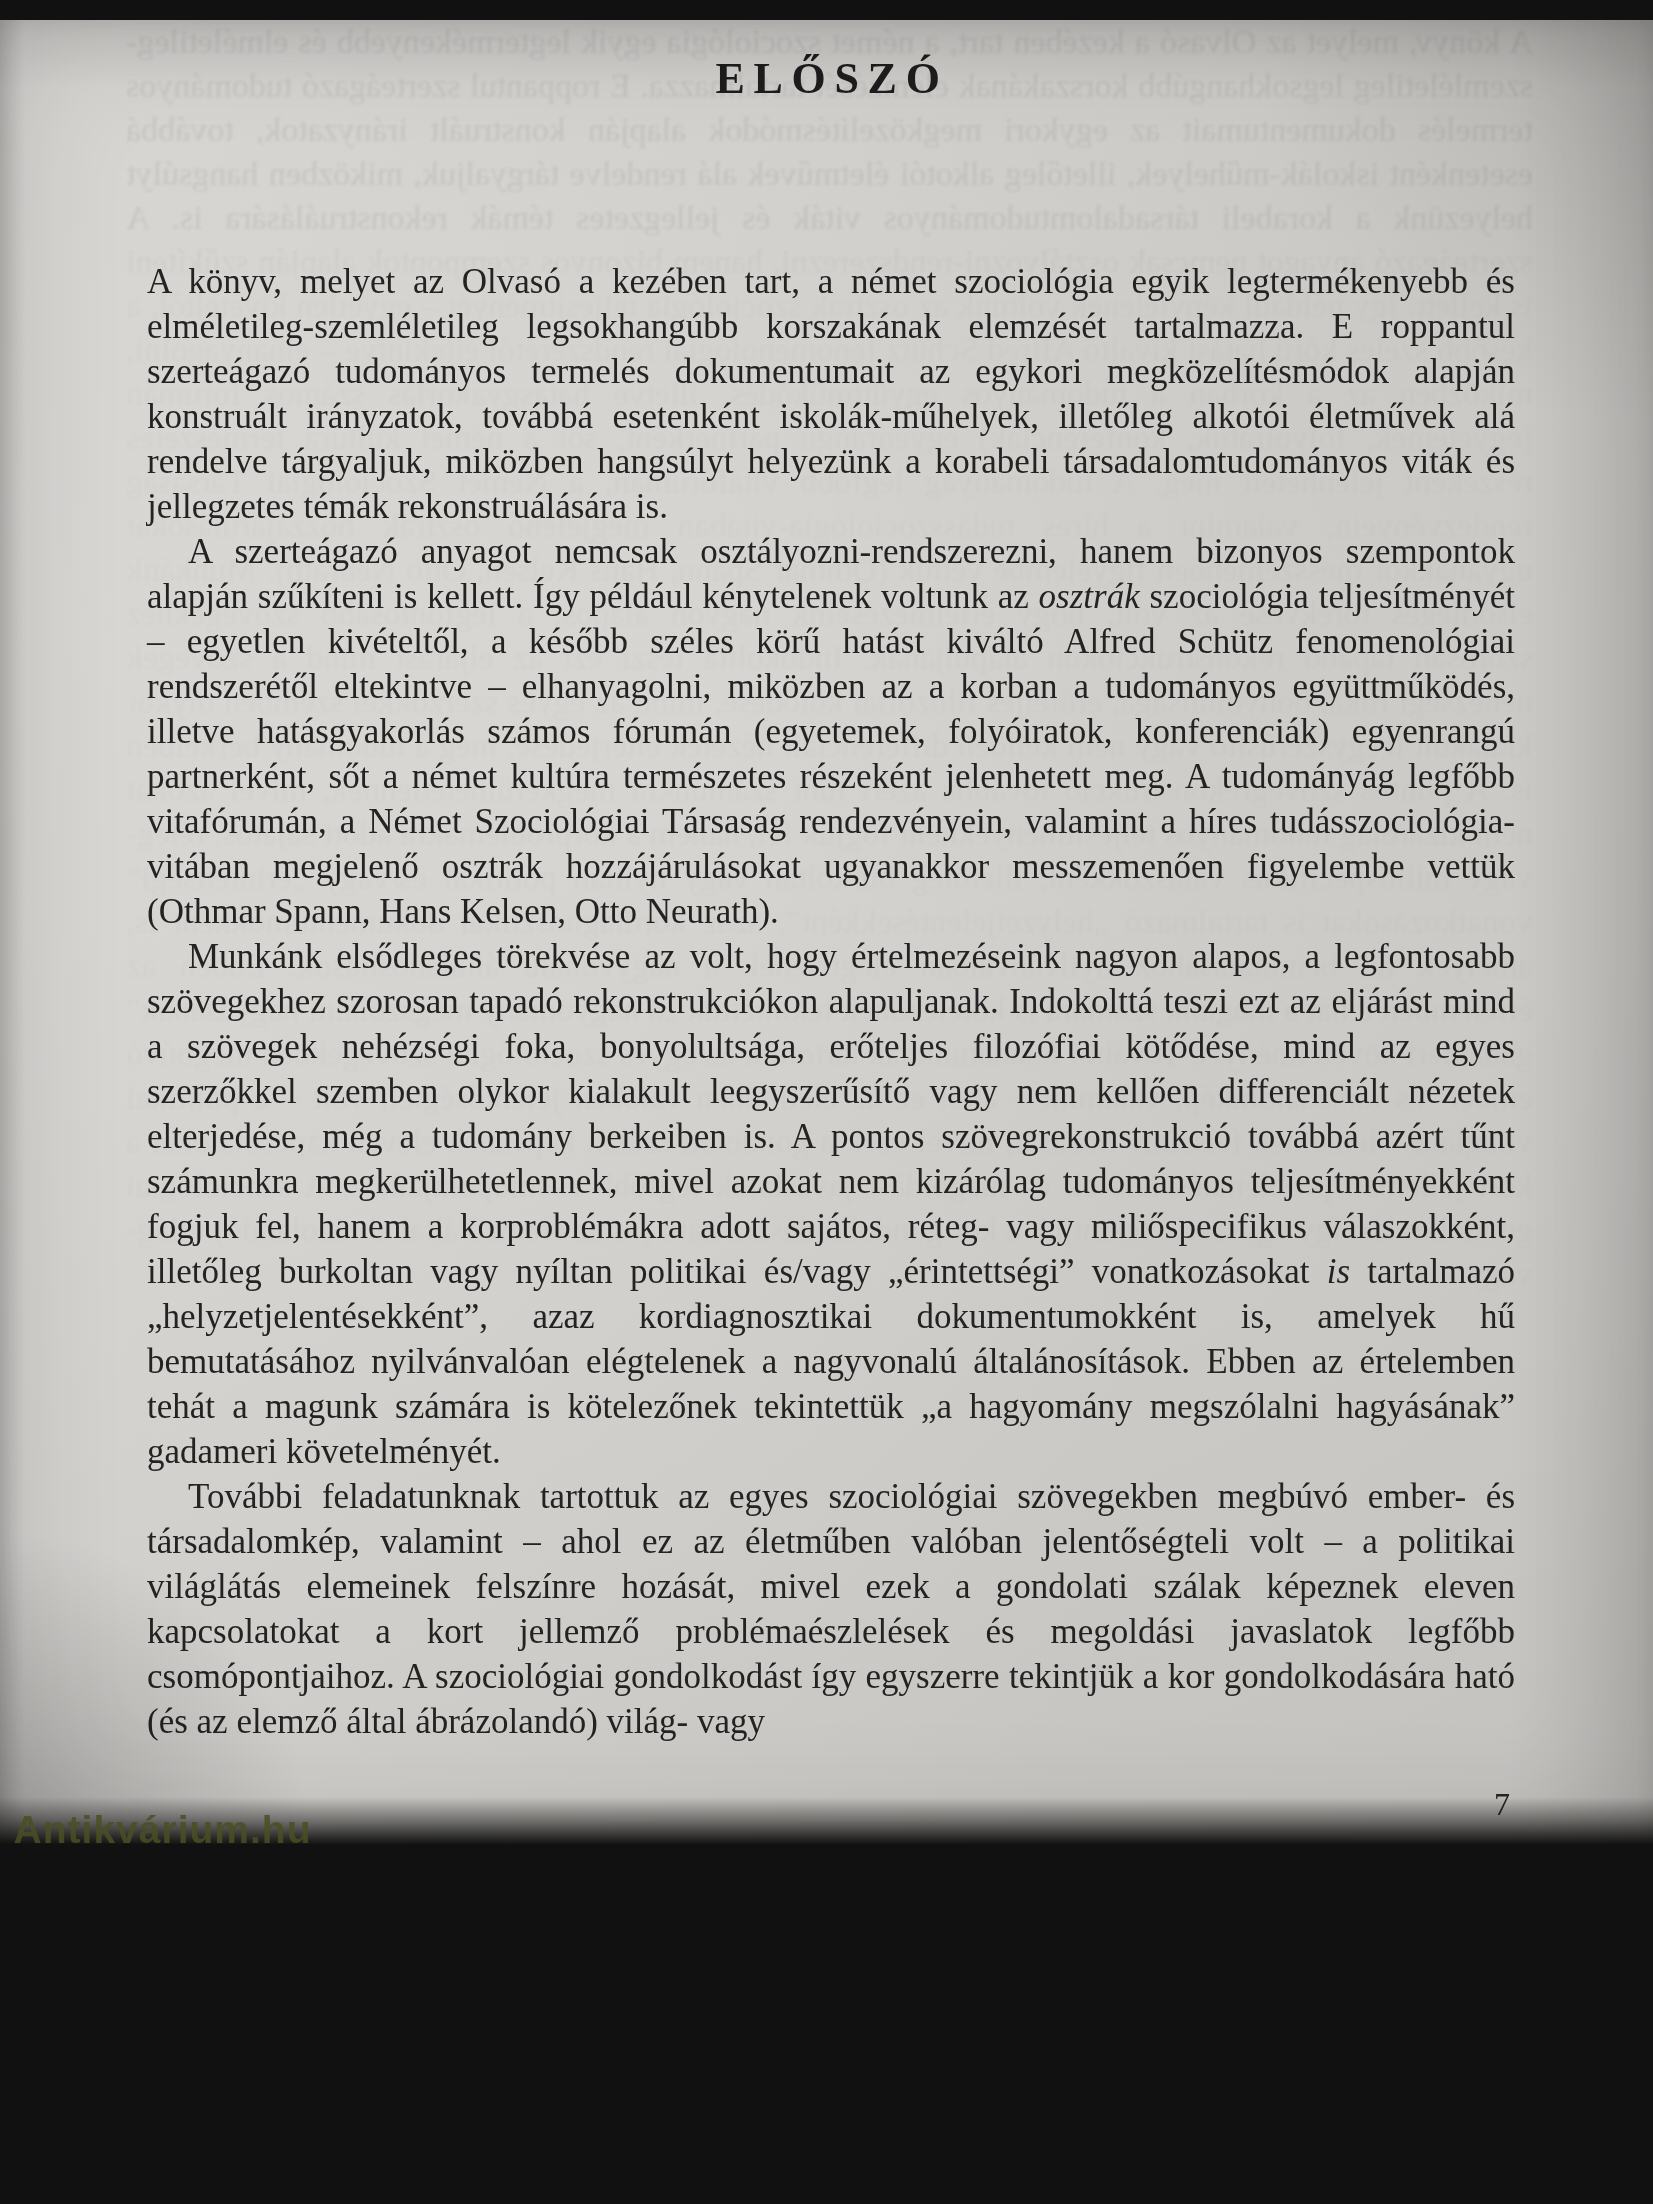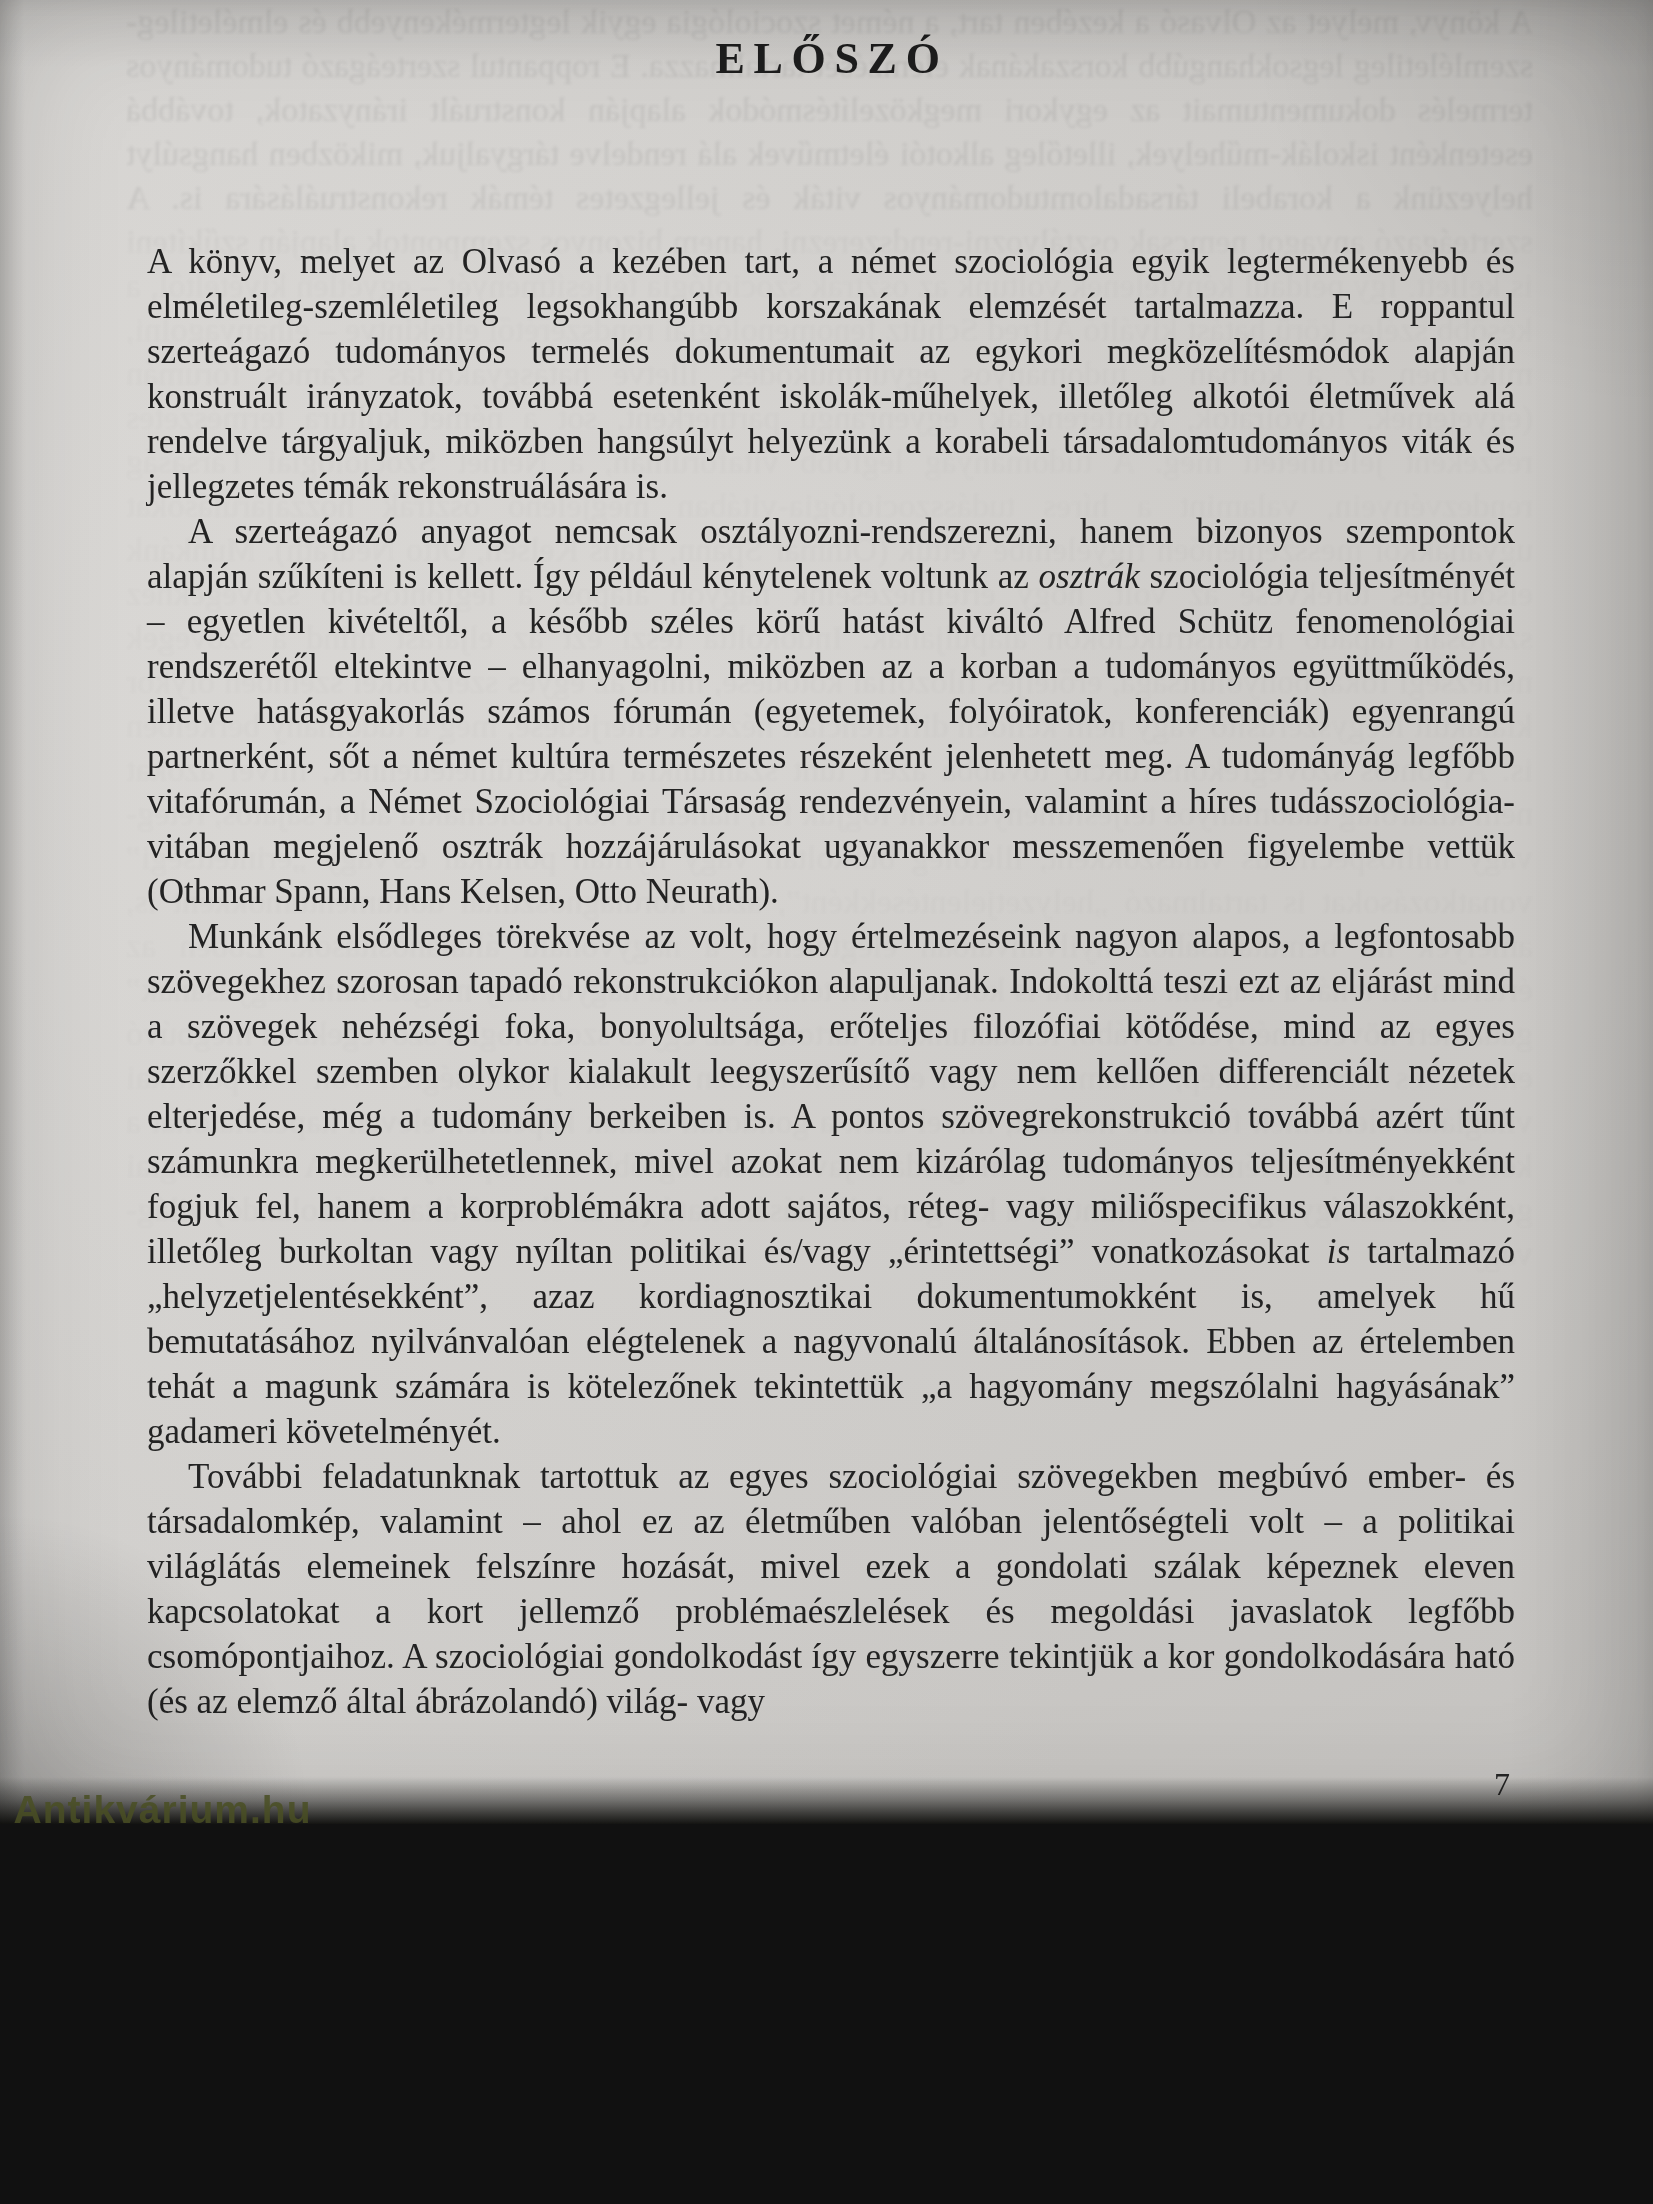--- a/index.html
+++ b/index.html
@@ -4,20 +4,21 @@
 <style>
   html, body { margin: 0; padding: 0; background: #111; }
 
   .photo {
     position: relative;
     width: 1654px;
     height: 1824px;
     overflow: hidden;
     background: #141414;
     font-family: "Liberation Serif", "DejaVu Serif", serif;
+    margin-top: 20px;
   }
 
   .page {
     position: absolute;
     inset: 0;
     background:
       linear-gradient(100deg, rgba(255,255,255,0.10) 0%, rgba(0,0,0,0.04) 70%),
       radial-gradient(ellipse 120% 90% at 42% 38%, #dbd9d6 0%, #d2d0cd 55%, #c8c6c3 100%);
   }
 

